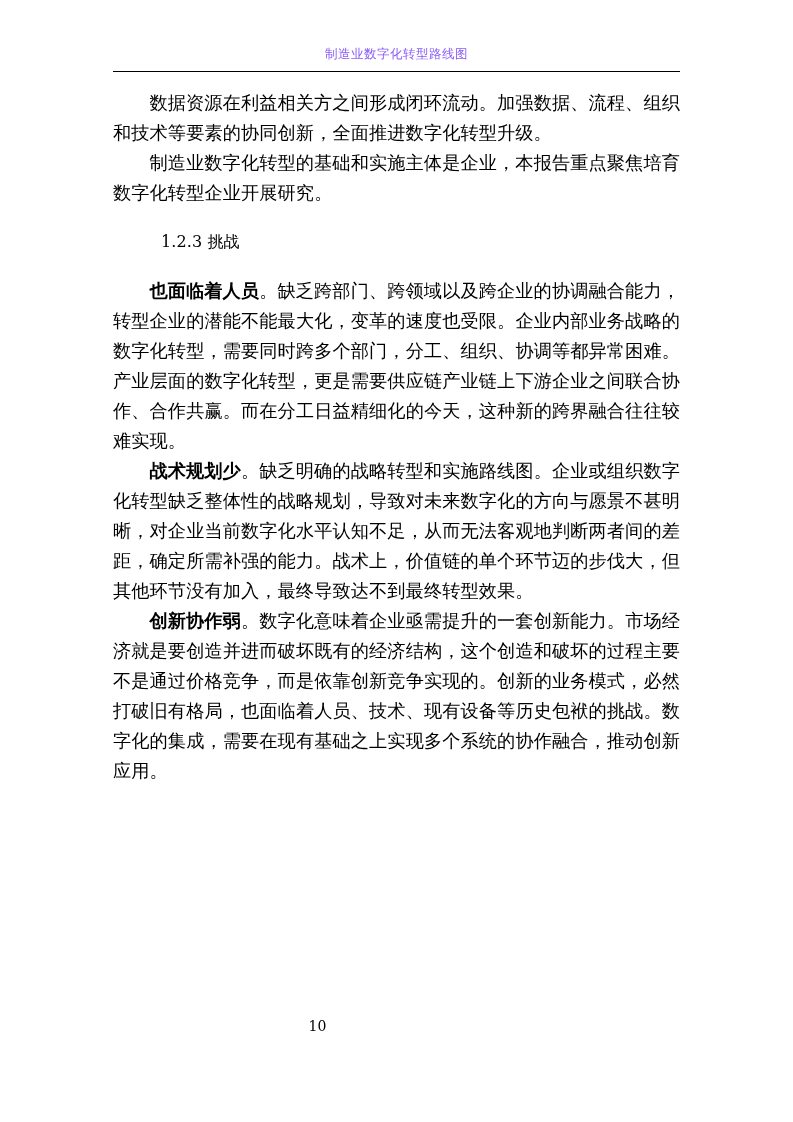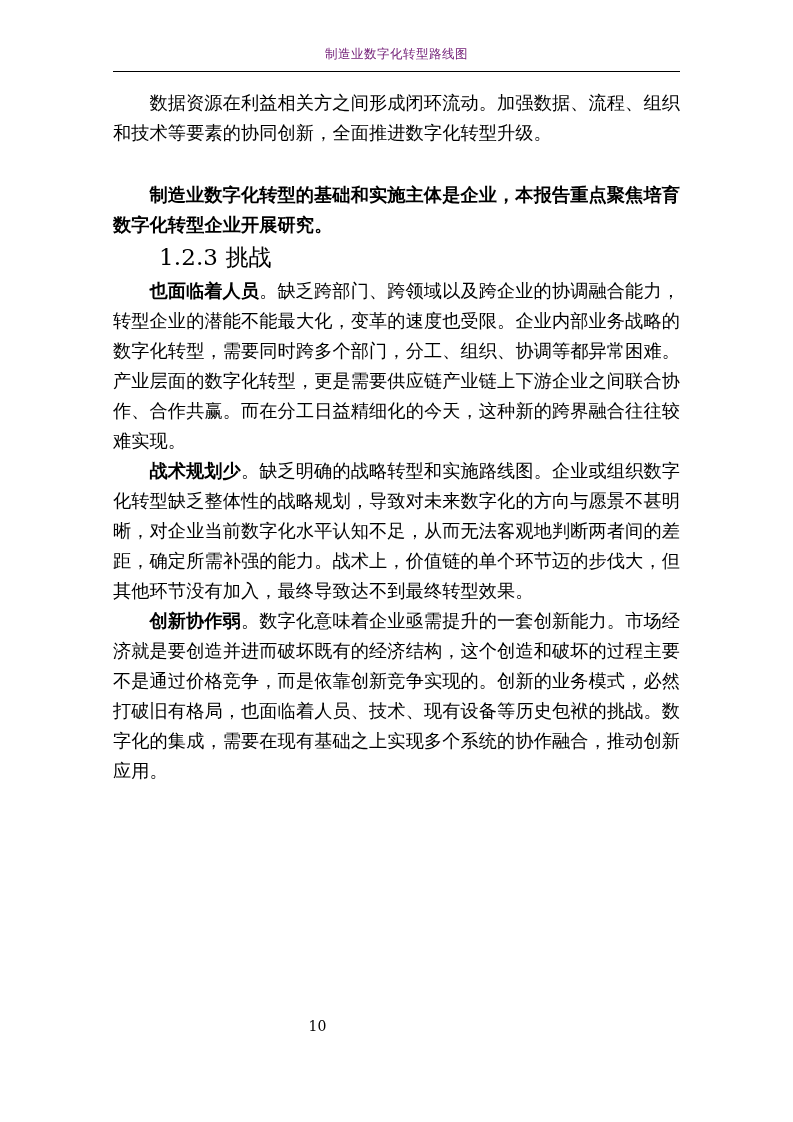--- a/index.html
+++ b/index.html
@@ -20,21 +20,21 @@
     overflow: hidden;
   }
   .header {
     position: absolute;
     top: 46px;
     left: 113px;
     width: 567px;
     text-align: center;
     font-size: 12.5px;
     letter-spacing: 0.5px;
-    color: #701a75;
+    color: #8b5cf6;
   }
   .header-rule {
     position: absolute;
     top: 71px;
     left: 113px;
     width: 567px;
     height: 0;
     border-top: 1px solid #000000;
   }
   .content {
@@ -48,29 +48,28 @@
     font-size: 18.2px;
     line-height: 30px;
     text-align: justify;
     text-justify: inter-ideograph;
     letter-spacing: 0.1px;
   }
   p.indent {
     text-indent: 2em;
   }
   p.bold-para {
-    font-weight: bold;
-    margin-top: 32px;
+    font-weight: normal;
   }
   .lead {
     font-weight: bold;
   }
   .heading {
-    margin: 0;
-    font-size: 23px;
+    margin: 16px;
+    font-size: 16px;
     line-height: 35.5px;
     text-indent: 2em;
   }
   .page-number {
     position: absolute;
     top: 1018px;
     left: 0;
     width: 635px;
     text-align: center;
     font-size: 14px;

